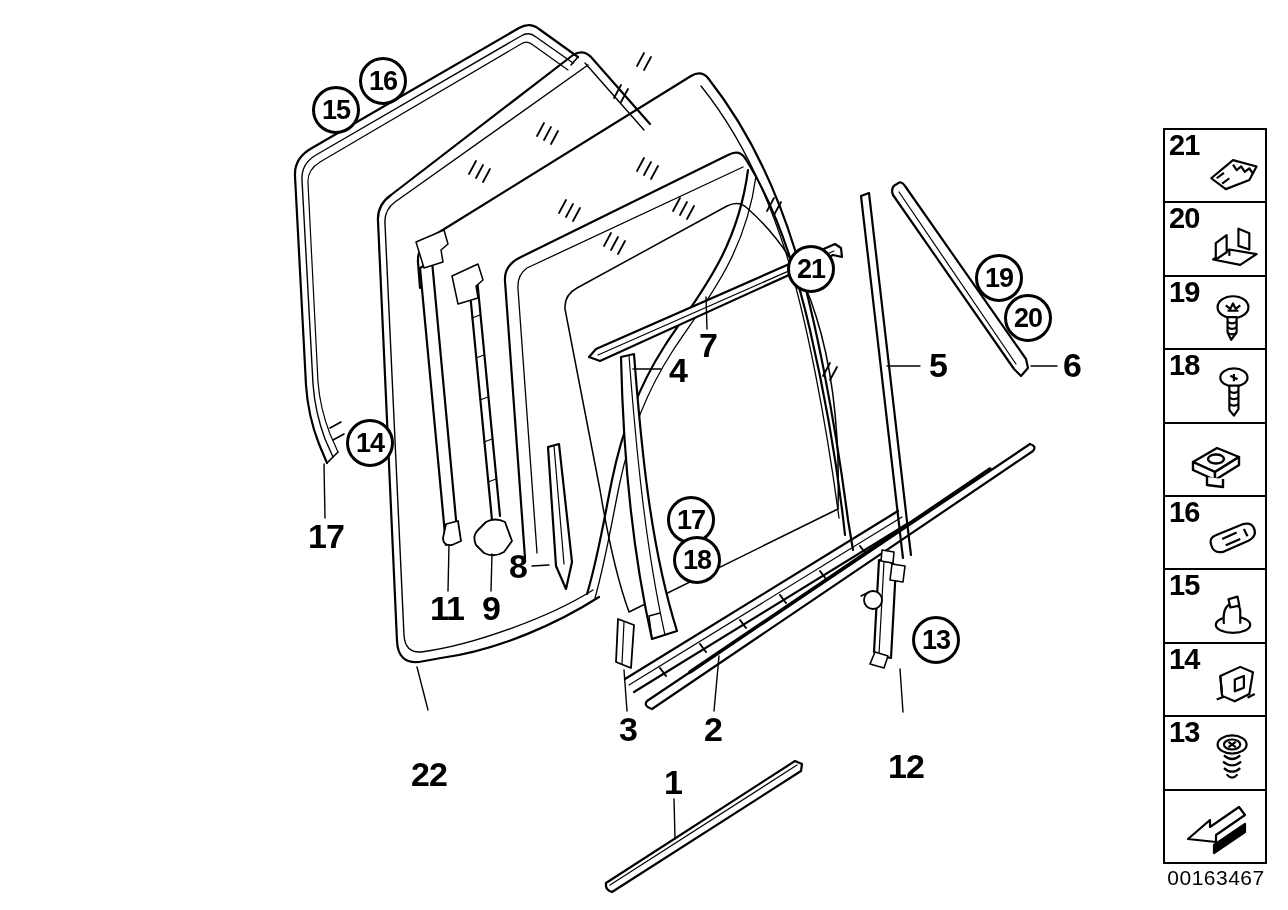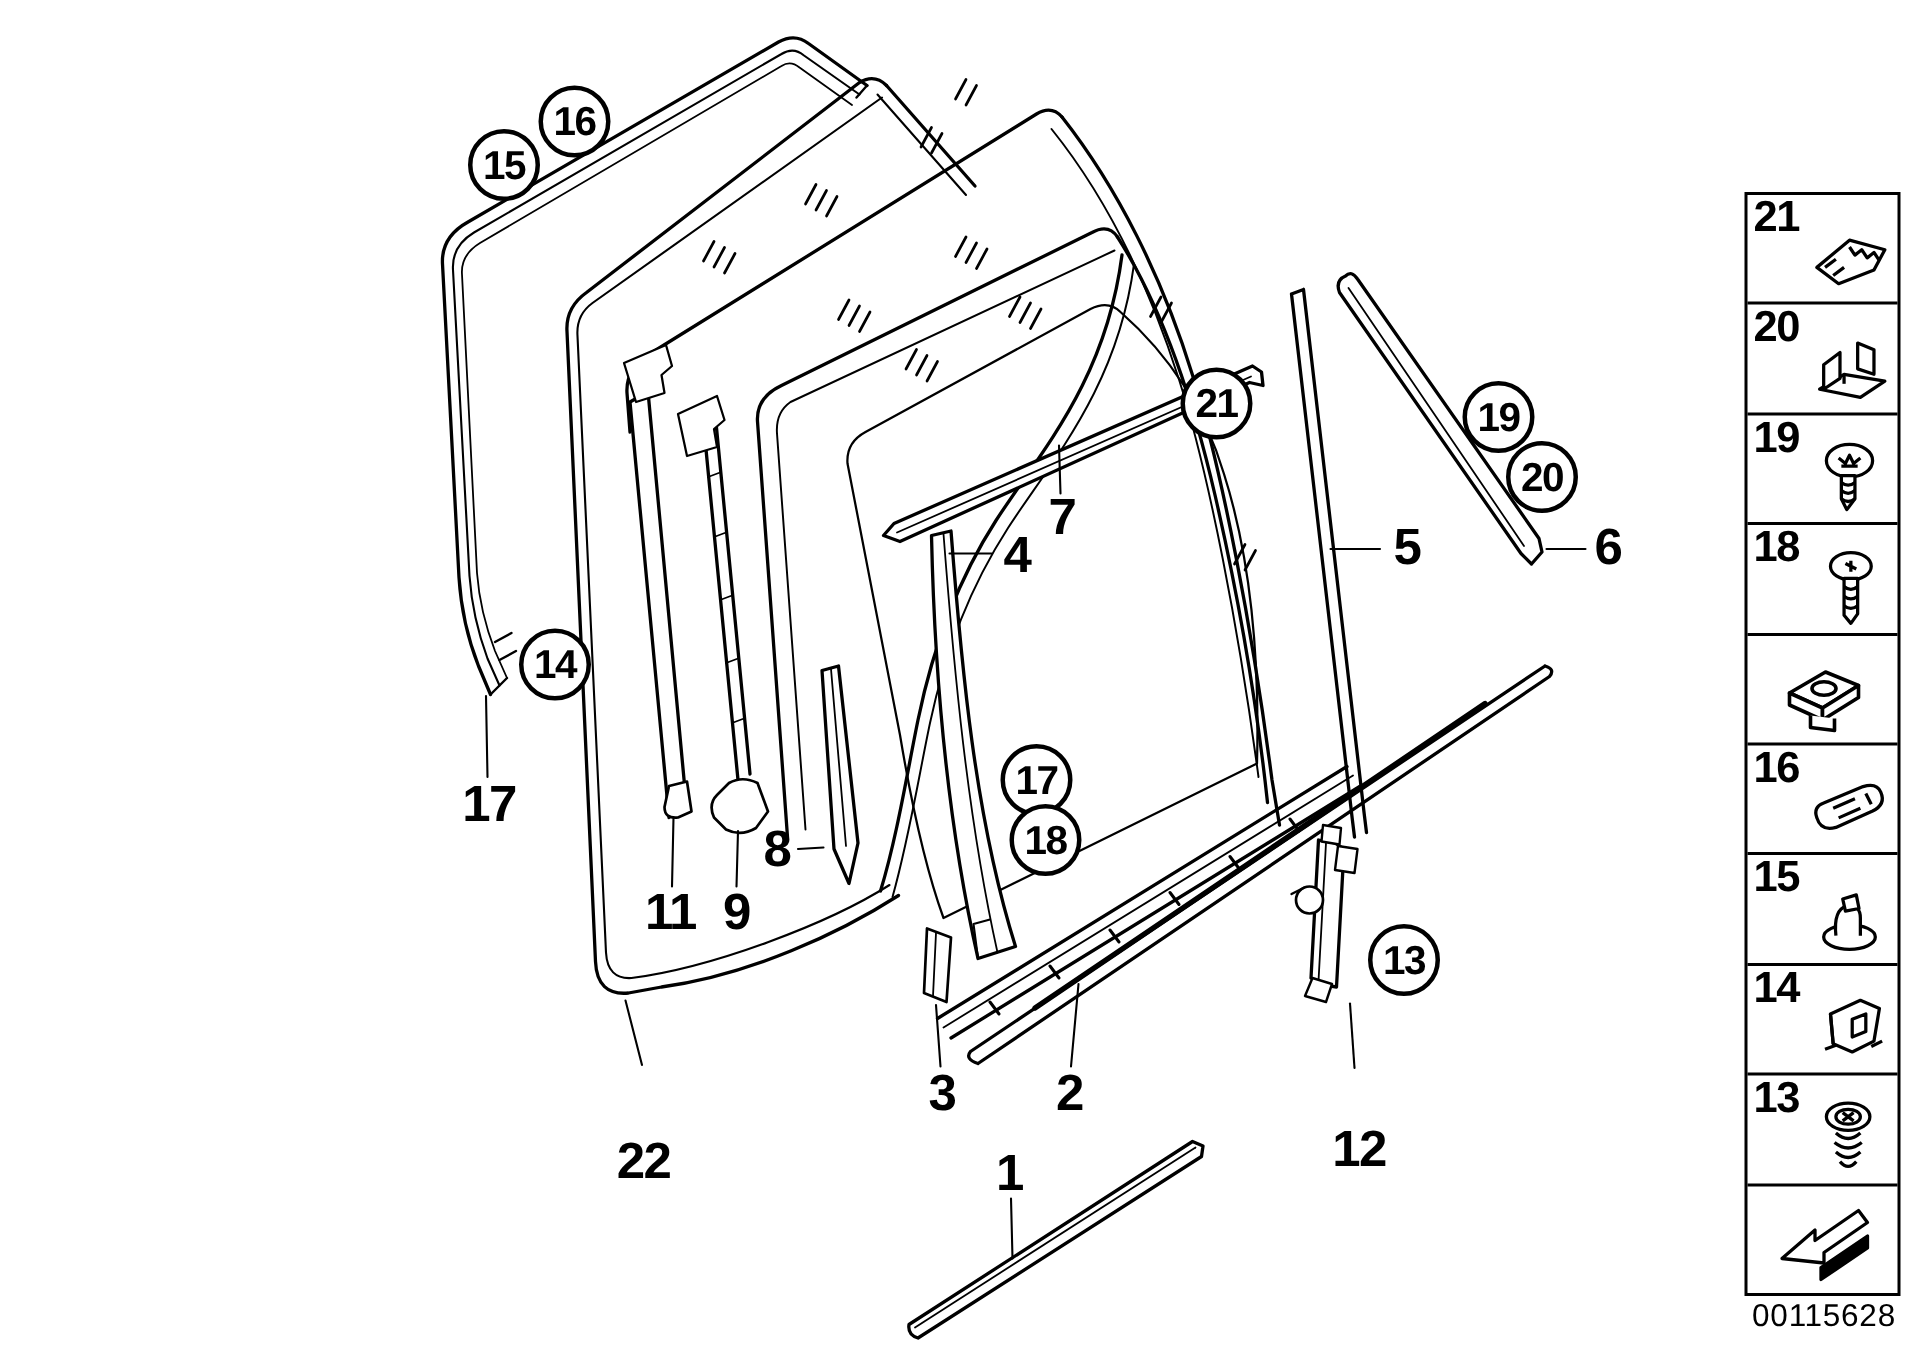--- a/index.html
+++ b/index.html
@@ -270,14 +270,14 @@
           <use href="#sym-tapping-screw"></use>
         </svg>
       </div>
       <div class="cell">
         <svg viewBox="0 0 64 64" class="cell-icon center">
           <use href="#sym-direction-arrow"></use>
         </svg>
       </div>
     </aside>
 
-  <div class="image-id">00115628</div>
+  <div class="image-id">00163467</div>
 </div>
 
 </body></html>

